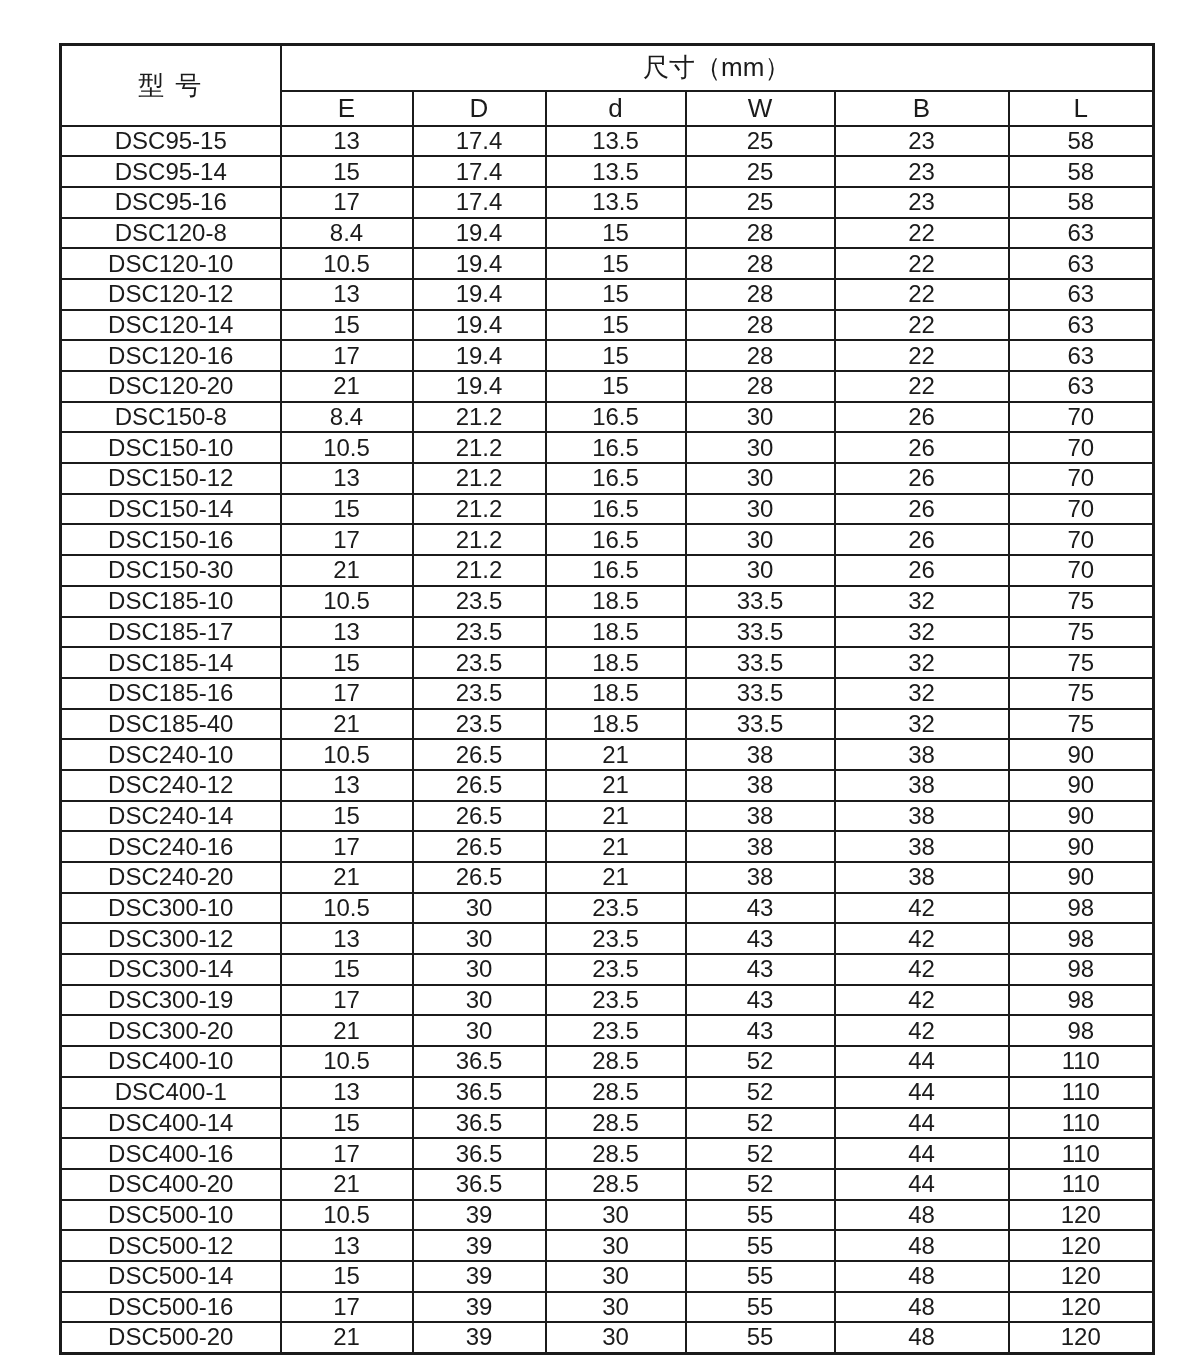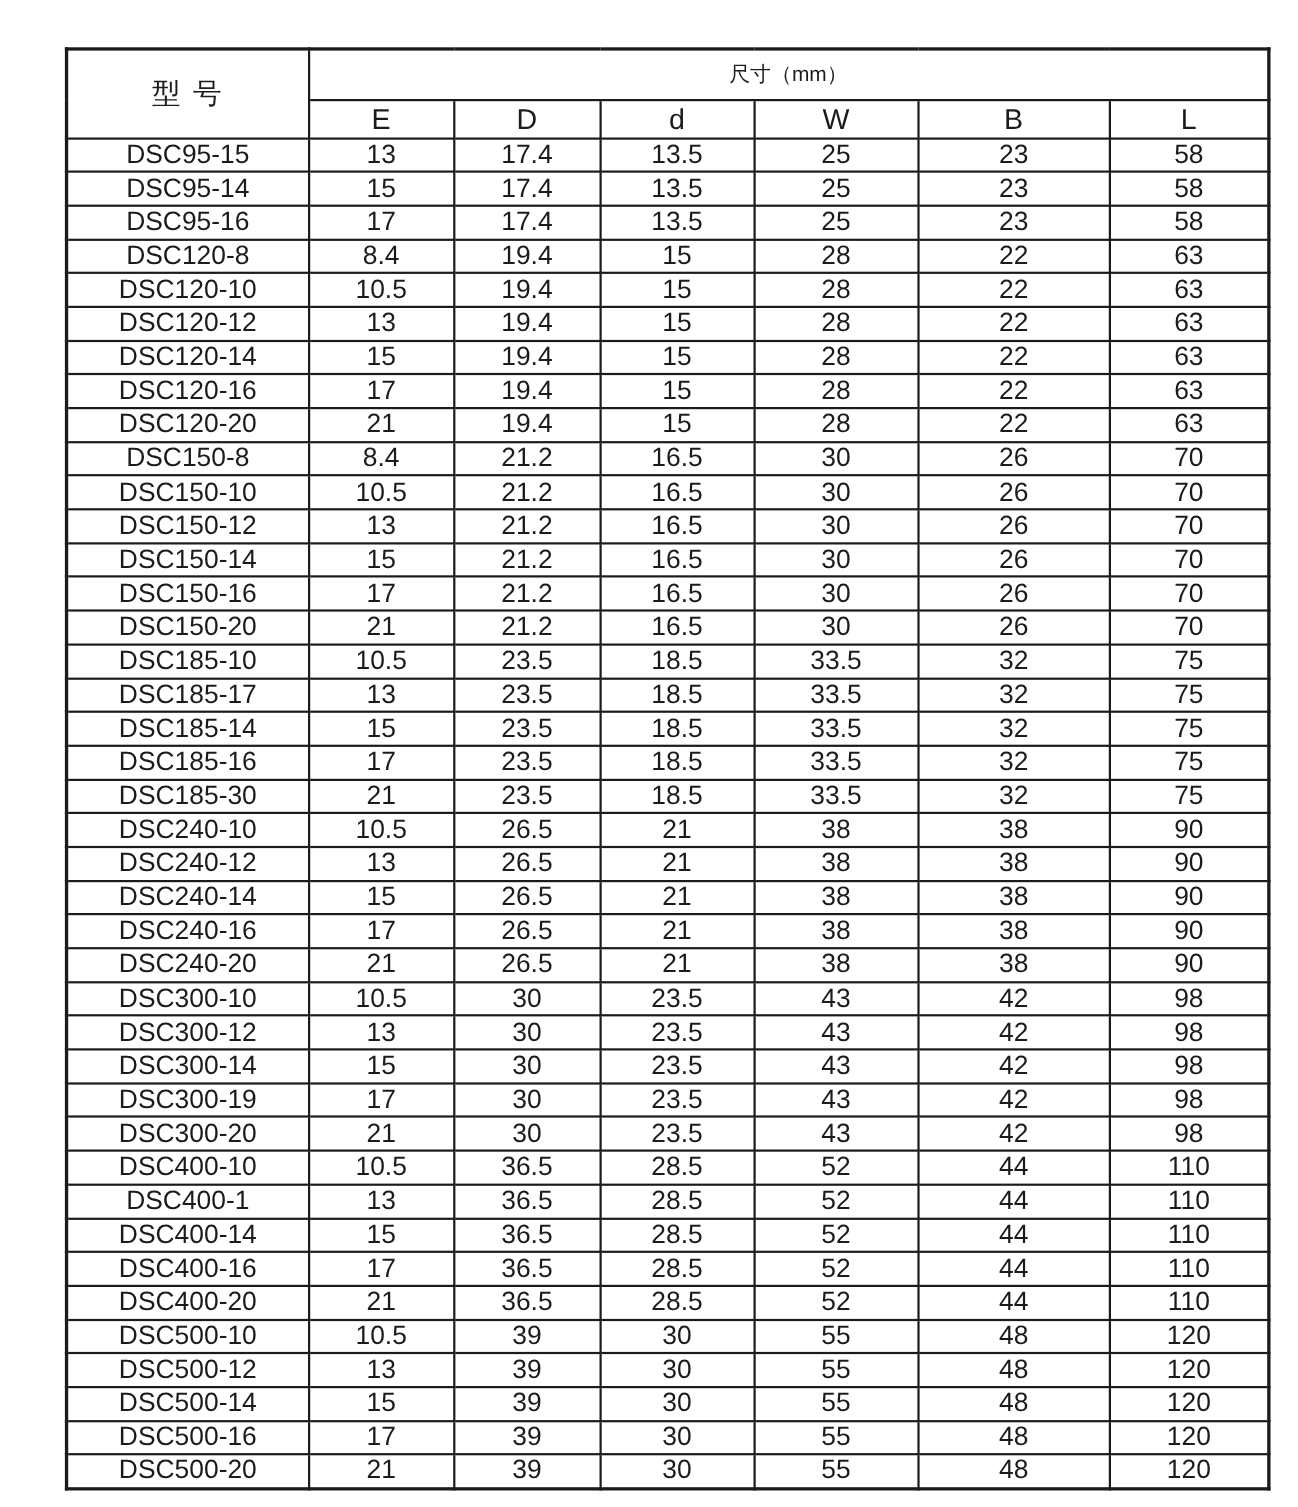--- a/index.html
+++ b/index.html
@@ -35,21 +35,21 @@
   }
   tr.header-row-top { height: 46px; }
   tr.header-row-sub { height: 35px; }
   .spec-table tbody tr { height: 30.7px; }
 
   th.model-header {
     font-size: 26px;
     letter-spacing: 2px;
   }
   th.dims-header {
-    font-size: 19px;
+    font-size: 26px;
   }
   th.sub-header {
     font-size: 26px;
   }
   .spec-table tbody td {
     font-size: 24px;
     line-height: 1;
   }
 </style>
 </head>
@@ -200,21 +200,21 @@
       <tr>
         <td>DSC150-16</td>
         <td>17</td>
         <td>21.2</td>
         <td>16.5</td>
         <td>30</td>
         <td>26</td>
         <td>70</td>
       </tr>
       <tr>
-        <td>DSC150-20</td>
+        <td>DSC150-30</td>
         <td>21</td>
         <td>21.2</td>
         <td>16.5</td>
         <td>30</td>
         <td>26</td>
         <td>70</td>
       </tr>
       <tr>
         <td>DSC185-10</td>
         <td>10.5</td>
@@ -245,21 +245,21 @@
       <tr>
         <td>DSC185-16</td>
         <td>17</td>
         <td>23.5</td>
         <td>18.5</td>
         <td>33.5</td>
         <td>32</td>
         <td>75</td>
       </tr>
       <tr>
-        <td>DSC185-30</td>
+        <td>DSC185-40</td>
         <td>21</td>
         <td>23.5</td>
         <td>18.5</td>
         <td>33.5</td>
         <td>32</td>
         <td>75</td>
       </tr>
       <tr>
         <td>DSC240-10</td>
         <td>10.5</td>

